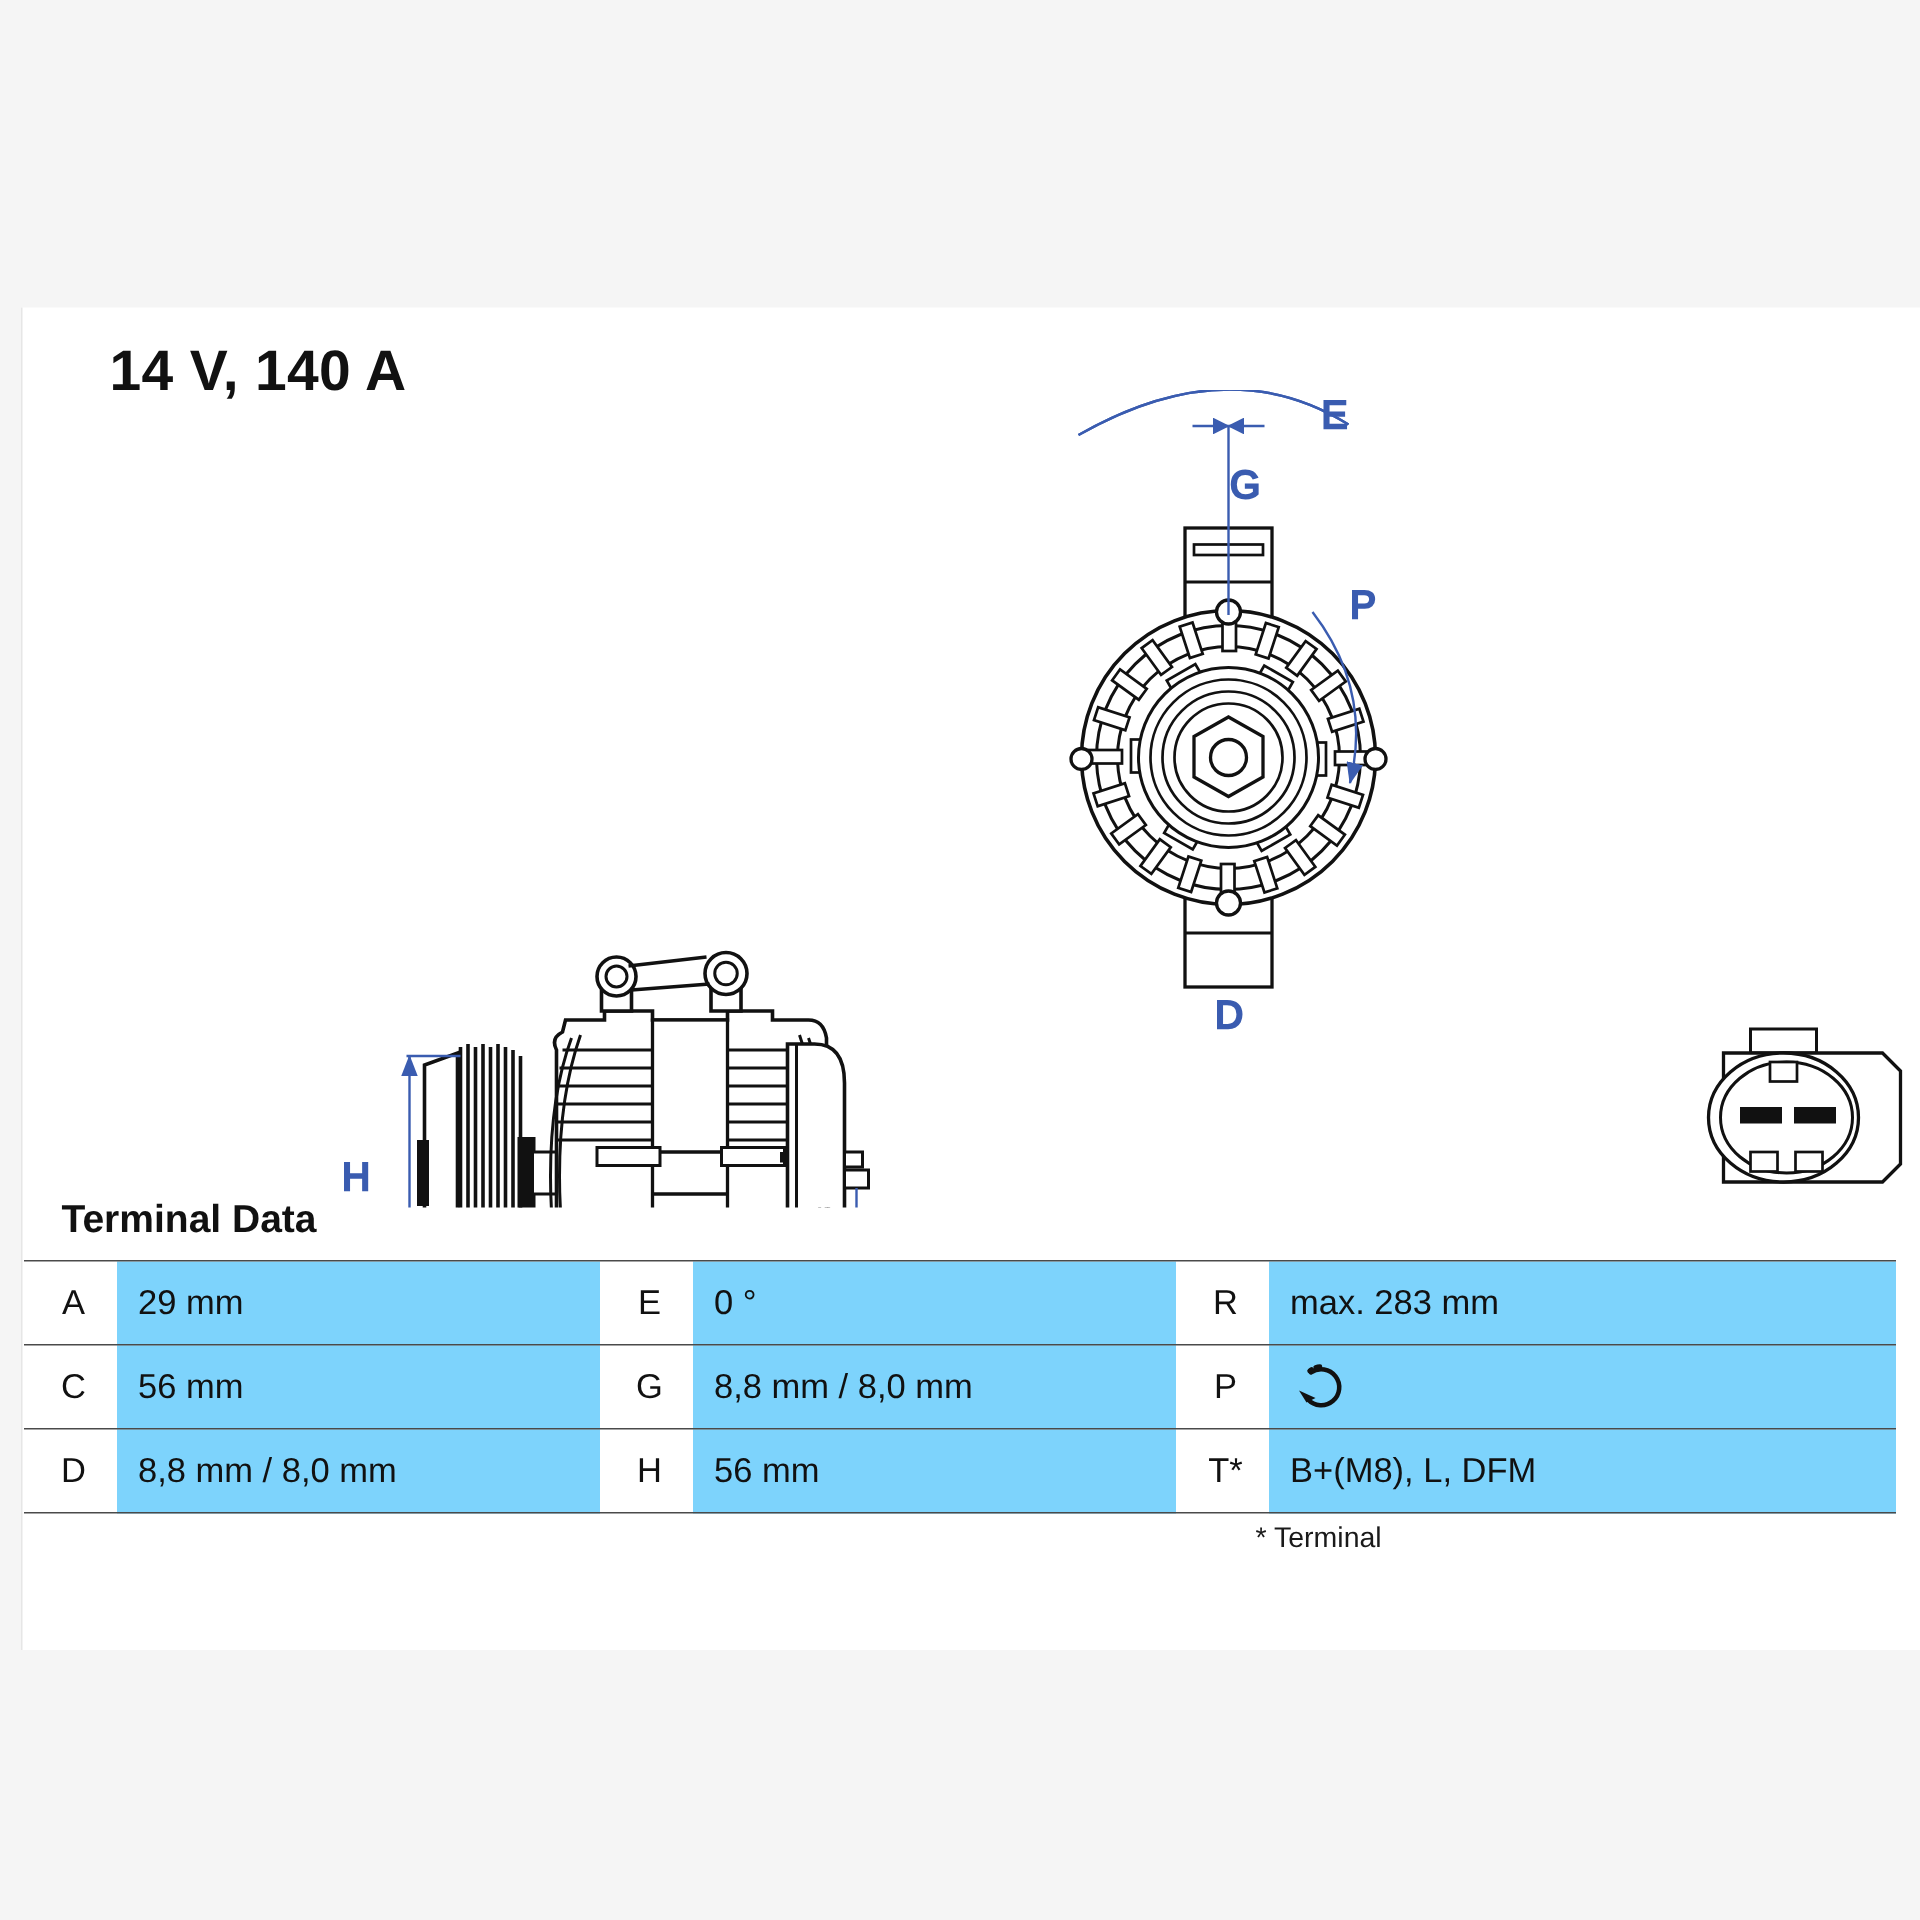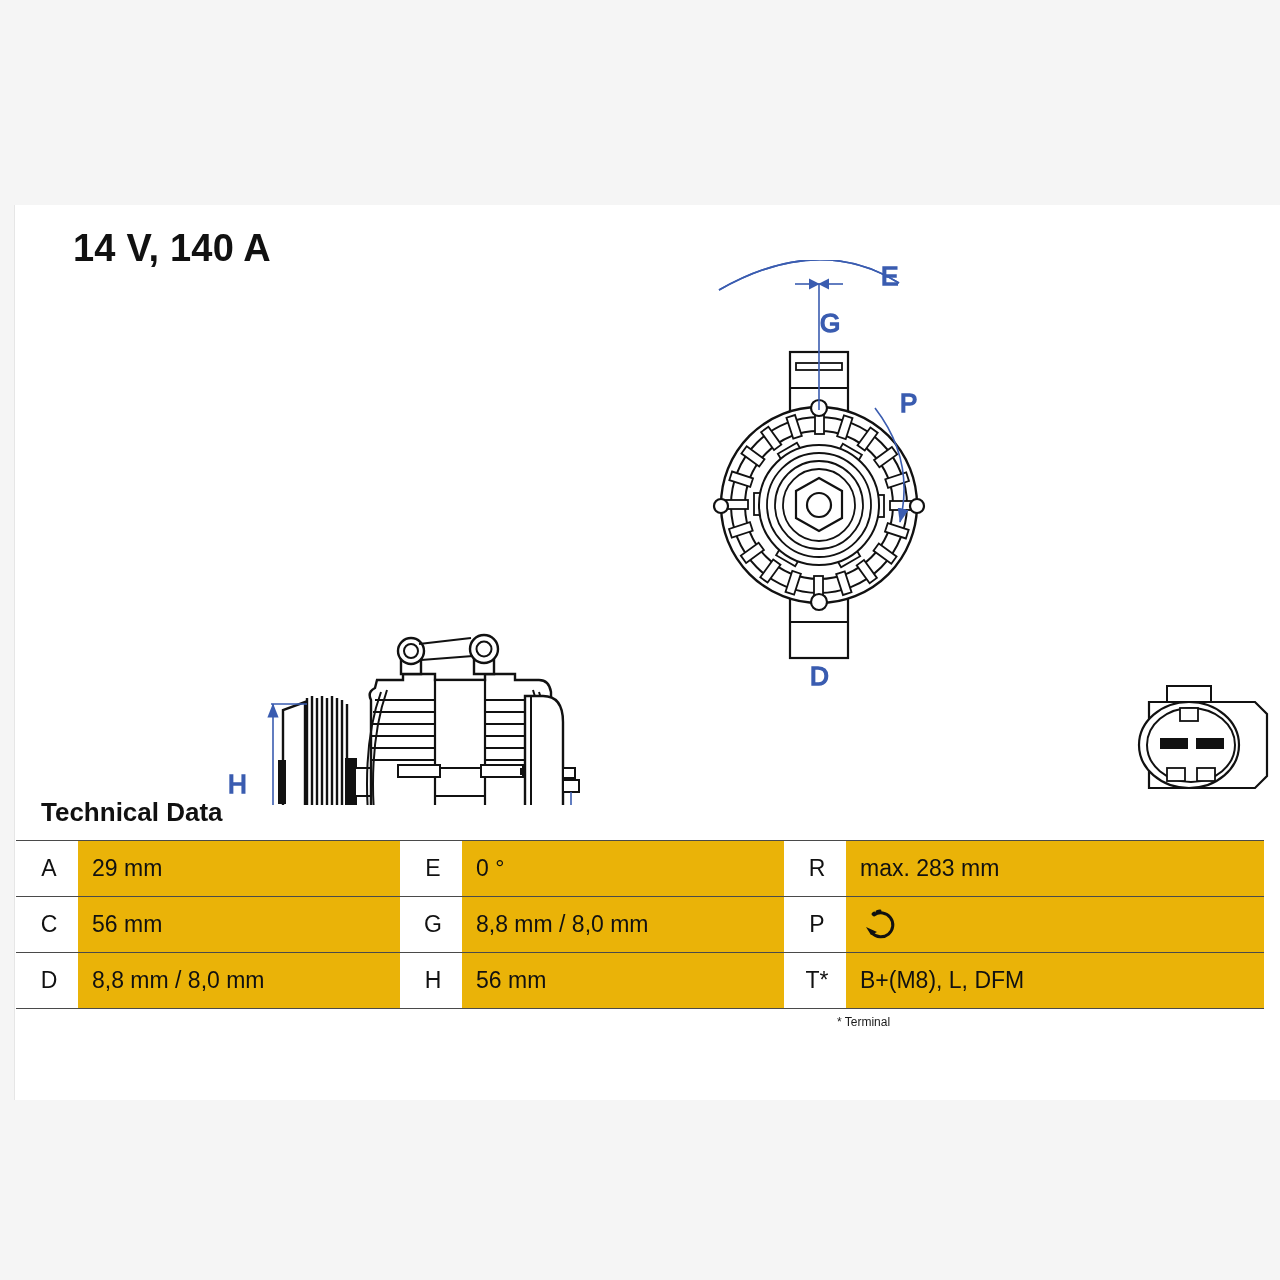--- a/index.html
+++ b/index.html
@@ -75,35 +75,35 @@
   }
   #tech-table tr:last-child td { border-bottom: 1px solid #4a4a4a; }
   #tech-table td.lab {
     text-align: center;
     width: 48px;
     background: #ffffff;
     padding-left: 8px;
     padding-right: 4px;
   }
   #tech-table td.val {
-    background: #eab308;
+    background: #7dd3fc;
     padding-left: 14px;
   }
   #tech-table col.c-lab1 { width: 62px; }
   #tech-table col.c-val1 { width: 322px; }
   #tech-table col.c-lab2 { width: 62px; }
   #tech-table col.c-val2 { width: 322px; }
   #tech-table col.c-lab3 { width: 62px; }
   #tech-table col.c-val3 { width: 418px; }
   
   #footnote {
     position: absolute;
     left: 822px;
     top: 810px;
-    font-size: 12px;
+    font-size: 19px;
     color: #1a1a1a;
   }
   
   .rot-icon { display: inline-block; vertical-align: middle; }
   
   .conn-label {
     font-size: 20px;
     fill: #111111;
     font-family: "Liberation Sans", sans-serif;
   }
@@ -360,21 +360,21 @@
           <rect x="1182" y="508" width="18" height="13" fill="#fff" stroke="#111" stroke-width="1.8"></rect>
 
           <rect x="1145" y="478" width="28" height="11" fill="#111" stroke="none"></rect>
           <rect x="1181" y="478" width="28" height="11" fill="#111" stroke="none"></rect>
         </g>
         <text class="conn-label" x="1149" y="563" text-anchor="middle">L</text>
         <text class="conn-label" x="1211" y="563" text-anchor="middle">DFM</text>
       </svg>
     </div>
 
-    <div id="tech-heading">Technical Data</div>
+    <div id="tech-heading">Terminal Data</div>
 
     <table id="tech-table">
       <colgroup>
         <col class="c-lab1">
           <col class="c-val1">
         <col class="c-lab2">
           <col class="c-val2">
         <col class="c-lab3">
           <col class="c-val3">
       </colgroup>

